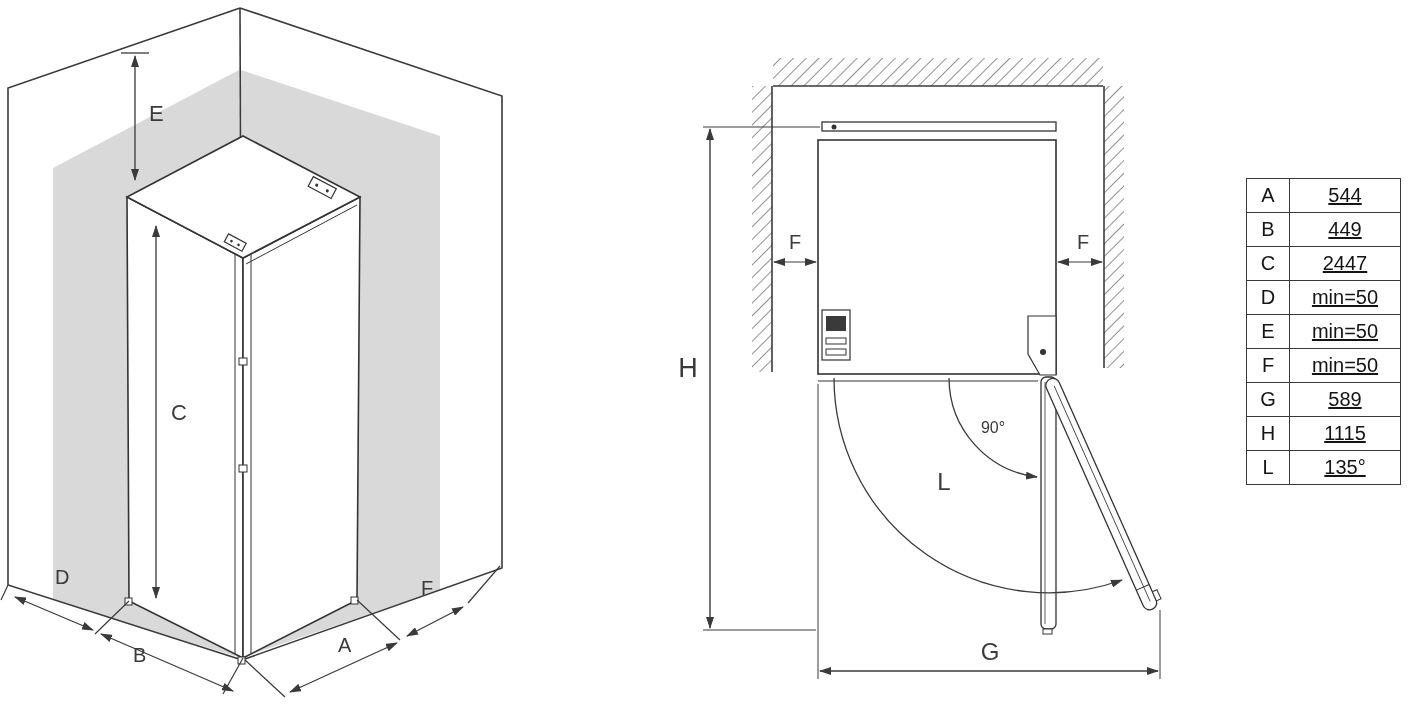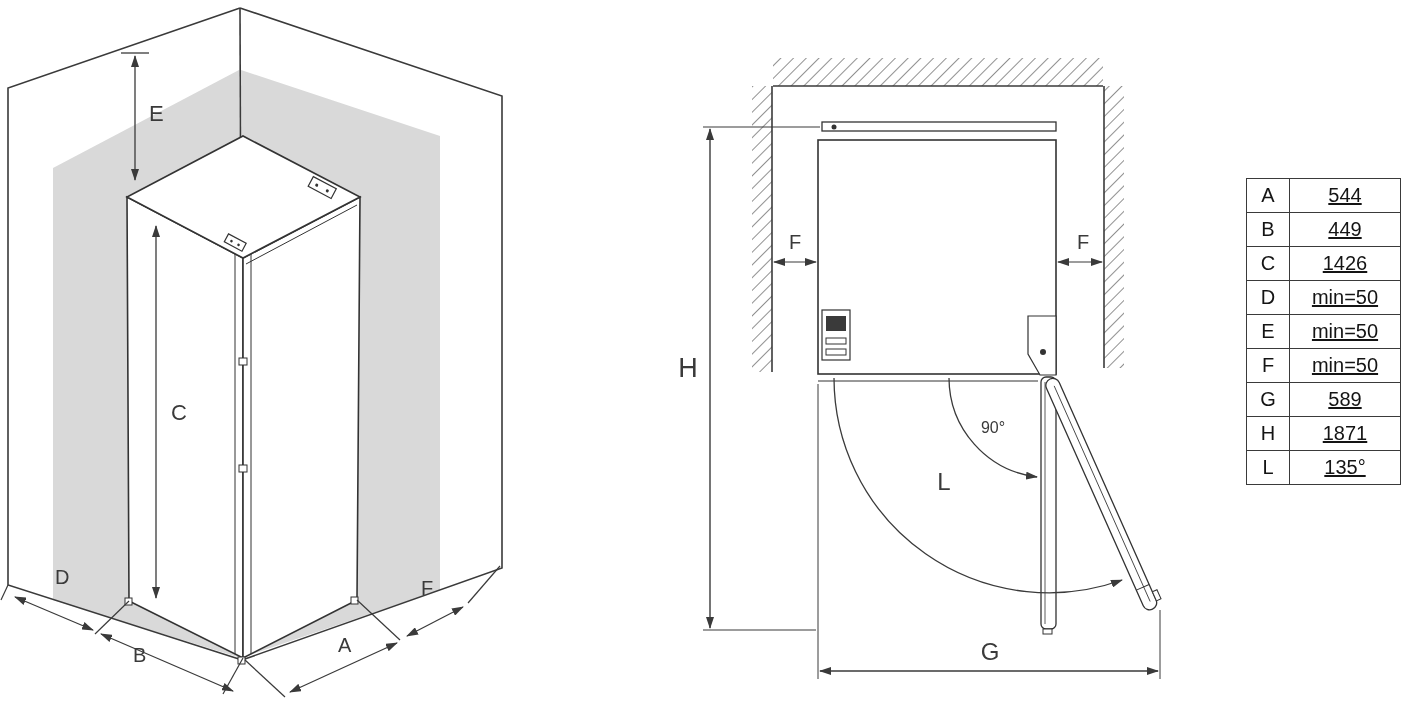--- a/index.html
+++ b/index.html
@@ -189,40 +189,40 @@
     <tr>
       <td class="k">A</td>
       <td class="v">544</td>
     </tr>
     <tr>
       <td class="k">B</td>
       <td class="v">449</td>
     </tr>
     <tr>
       <td class="k">C</td>
-      <td class="v">1426</td>
+      <td class="v">2447</td>
     </tr>
     <tr>
       <td class="k">D</td>
       <td class="v">min=50</td>
     </tr>
     <tr>
       <td class="k">E</td>
       <td class="v">min=50</td>
     </tr>
     <tr>
       <td class="k">F</td>
       <td class="v">min=50</td>
     </tr>
     <tr>
       <td class="k">G</td>
       <td class="v">589</td>
     </tr>
     <tr>
       <td class="k">H</td>
-      <td class="v">1871</td>
+      <td class="v">1115</td>
     </tr>
     <tr>
       <td class="k">L</td>
       <td class="v">135°</td>
     </tr>
   </tbody>
 </table>
 
 </body></html>

